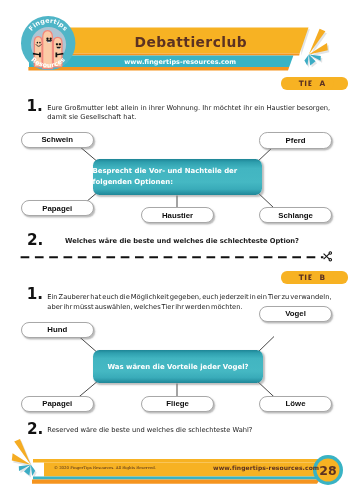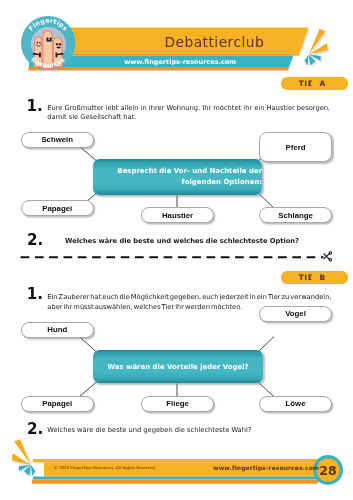--- a/index.html
+++ b/index.html
@@ -2,21 +2,21 @@
 <html><head>
 <meta charset="utf-8">
 <style>
   html,body{margin:0;padding:0;}
   body{width:353px;height:500px;background:#ffffff;font-family:"Liberation Sans",sans-serif;overflow:hidden;-webkit-font-smoothing:antialiased;}
   .page{position:relative;width:353px;height:500px;background:#fff;overflow:hidden;}
 
   
   .hdr-svg{position:absolute;left:0;top:0;}
   .hdr-title{position:absolute;left:134.5px;top:33.5px;
-    font-family:"DejaVu Sans",sans-serif;font-weight:normal;font-size:13.8px;color:#5C3222;letter-spacing:.45px;line-height:16px;white-space:nowrap;margin-left:30px;}
+    font-family:"DejaVu Sans",sans-serif;font-weight:bold;font-size:13.8px;color:#5C3222;letter-spacing:.45px;line-height:16px;white-space:nowrap;}
   .hdr-url{position:absolute;left:124.3px;top:59px;
     font-family:"DejaVu Sans",sans-serif;font-weight:bold;font-size:6.5px;color:#ffffff;line-height:7.5px;white-space:nowrap;}
   .logo{position:absolute;left:21.2px;top:15.5px;width:54.4px;height:54.4px;}
 
   
   .tag-main{position:absolute;height:13.2px;width:66.9px;border-radius:6px;background:#F7B223;
      color:#5C3222;font-family:"DejaVu Sans",sans-serif;font-weight:bold;font-size:7.4px;letter-spacing:.65px;
      display:flex;align-items:center;justify-content:center;padding-right:5.4px;box-sizing:border-box;margin-left:39px;}
   .tag-letter{position:absolute;height:13.2px;width:22.9px;border-radius:6.6px;background:#F7B223;
      color:#5C3222;font-family:"DejaVu Sans",sans-serif;font-weight:bold;font-size:7.4px;
@@ -29,21 +29,21 @@
 
   
   .mm-lines{position:absolute;left:0;top:0;}
   .pill{position:absolute;background:#ffffff;border:1.4px solid #a8a8a8;border-radius:8.2px;
     box-shadow:1.3px 1.5px 1.4px rgba(120,120,120,.5);box-sizing:border-box;
     display:flex;align-items:center;justify-content:center;
     font-family:Liberation Sans, sans-serif;font-weight:bold;font-size:7.8px;color:#0d0d0d;}
   .center-box{position:absolute;border-radius:6.5px;
     background:linear-gradient(180deg,#1E8596 0%,#2E9FAE 9%,#42B5C1 26%,#45B8C3 64%,#39ABB9 84%,#1F8798 100%);
     box-shadow:1.7px 1.7px 1.8px rgba(125,125,125,.5);
-    display:flex;align-items:center;justify-content:center;text-align:right;
+    display:flex;align-items:center;justify-content:center;text-align:left;
     font-family:"DejaVu Sans",sans-serif;font-weight:bold;font-size:6.95px;color:#ffffff;line-height:10.2px;}
 
   
   .cut-svg{position:absolute;left:0;top:0;}
 
   
   .ftr-svg{position:absolute;left:0;top:0;}
   .ftr-copy{position:absolute;font-family:"DejaVu Serif",serif;font-size:3.9px;color:#4a2c1c;line-height:5px;white-space:nowrap;}
   .ftr-url{position:absolute;font-family:"DejaVu Sans",sans-serif;font-weight:bold;font-size:6px;color:#5C3222;letter-spacing:.1px;line-height:7px;white-space:nowrap;}
   .ftr-page{position:absolute;width:26px;text-align:center;
@@ -132,21 +132,21 @@
       <g stroke="#262626" stroke-width="0.85" fill="none">
         <line x1="79" y1="146" x2="99" y2="163"></line>
         <line x1="274" y1="146" x2="256" y2="163"></line>
         <line x1="79" y1="208" x2="99" y2="191"></line>
         <line x1="177" y1="195.5" x2="177" y2="207"></line>
         <line x1="274" y1="208" x2="256" y2="191"></line>
       </g>
     </svg>
 
     <div class="pill" style="left:21.0px;top:132.1px;width:72.5px;height:15.8px;">Schwein</div>
-    <div class="pill" style="left:259.3px;top:132.1px;width:72.5px;height:30px;text-align:right;">Pferd</div>
+    <div class="pill" style="left:259.3px;top:132.1px;width:72.5px;height:17px;text-align:right;">Pferd</div>
     <div class="center-box" style="left:92.5px;top:158.7px;width:169.6px;height:36px;">Besprecht die Vor- und Nachteile der folgenden Optionen:</div>
     <div class="pill" style="left:21.0px;top:200px;width:72.5px;height:16px;">Papagei</div>
     <div class="pill" style="left:141.3px;top:207.2px;width:72.5px;height:15.8px;">Haustier</div>
     <div class="pill" style="left:259.3px;top:207.2px;width:72.5px;height:15.8px;">Schlange</div>
 
     <div class="qnum" style="left:26.9px;top:232.7px;">2.</div>
     <div class="qtext" style="left:65px;top:237.4px;width:285px;font-weight:bold;">Welches wäre die beste und welches die schlechteste Option?</div>
   </div>
 
   <svg class="cut-svg" width="353" height="500" viewBox="0 0 353 500">
@@ -177,21 +177,21 @@
     </svg>
 
     <div class="pill" style="left:21.0px;top:322.0px;width:72.5px;height:15.8px;">Hund</div>
     <div class="pill" style="left:259.3px;top:306px;width:72.5px;height:15.8px;">Vogel</div>
     <div class="center-box" style="left:93.2px;top:350.2px;width:169.6px;height:33px;">Was wären die Vorteile jeder Vogel?</div>
     <div class="pill" style="left:21.0px;top:395.8px;width:72.5px;height:15.8px;">Papagei</div>
     <div class="pill" style="left:141.3px;top:395.8px;width:72.5px;height:15.8px;">Fliege</div>
     <div class="pill" style="left:259.3px;top:395.8px;width:72.5px;height:15.8px;">Löwe</div>
 
     <div class="qnum" style="left:26.9px;top:421.6px;">2.</div>
-    <div class="qtext" style="left:47.3px;top:426.3px;width:285px;">Welches wäre die beste und gegeben die schlechteste Wahl?</div>
+    <div class="qtext" style="left:47.3px;top:426.3px;width:285px;">Reserved wäre die beste und welches die schlechteste Wahl?</div>
   </div>
 
   <div>
     <svg class="ftr-svg" width="353" height="500" viewBox="0 0 353 500">
       <g fill="#E1E4E6">
         <polygon points="32.3,466.8 21.5,441.0 15.7,443.5"></polygon>
         <polygon points="32.3,466.8 14.1,455.2 13.3,462.4"></polygon>
         <polygon points="32.3,466.8 36.7,472.8 33.7,478.0"></polygon>
         <polygon points="32.3,466.8 30.9,477.6 25.5,473.5"></polygon>
         <polygon points="32.3,466.8 20.5,473.0 20.3,468.2"></polygon>

